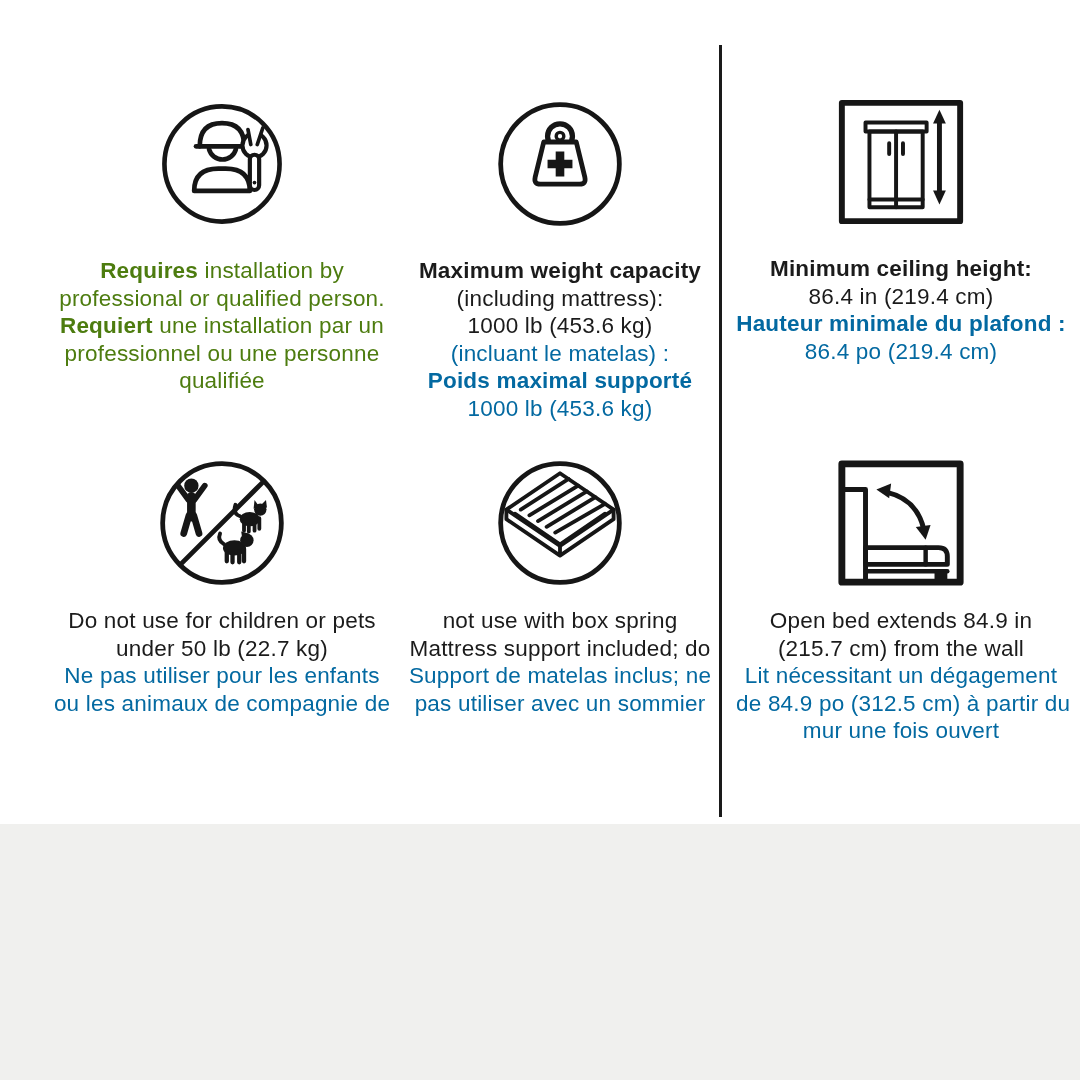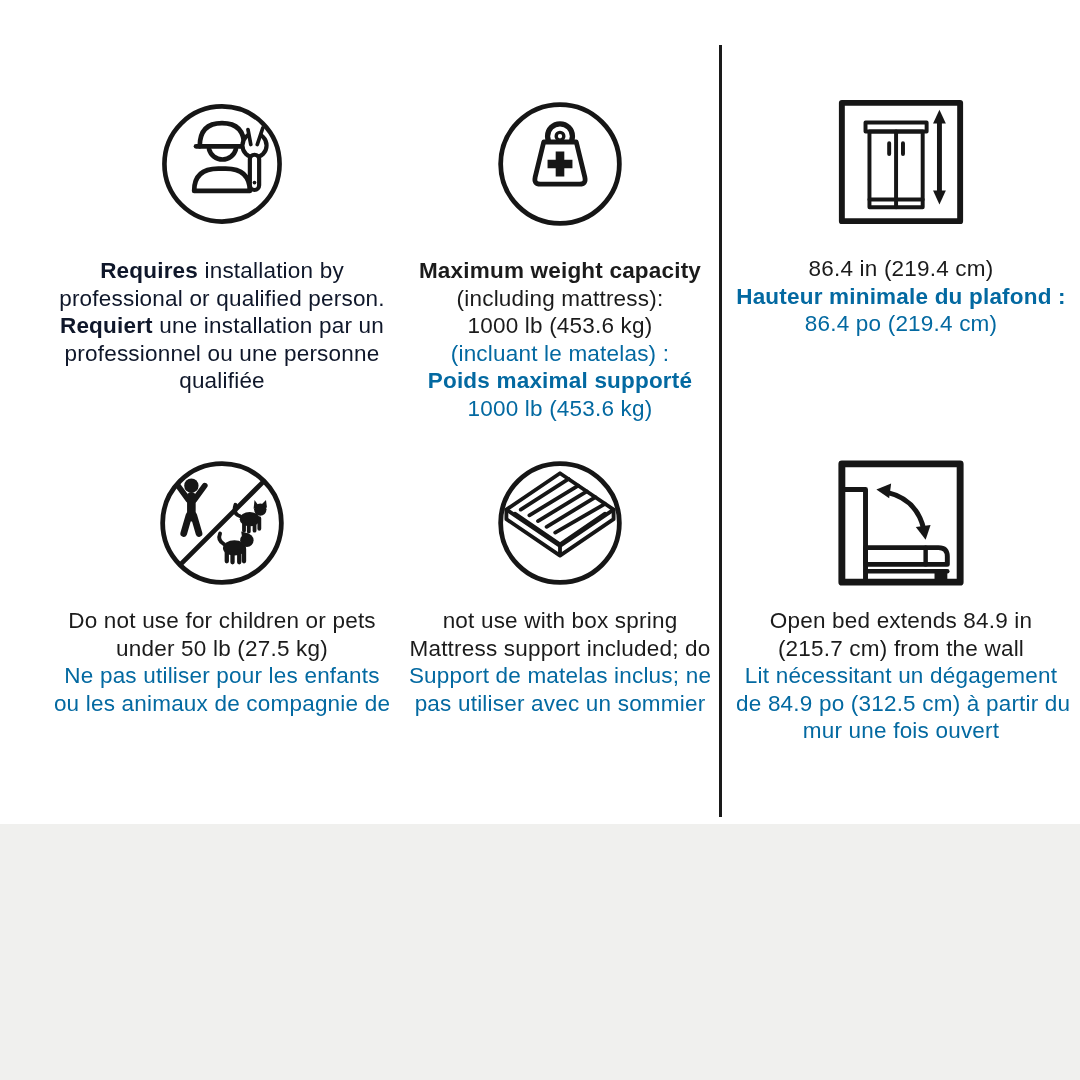--- a/index.html
+++ b/index.html
@@ -12,21 +12,21 @@
   #c-ceiling{left:736px;top:93px;width:330px;}
   #c-children{left:40px;top:452px;width:364px;}
   #c-support{left:396px;top:452px;width:328px;}
   #c-openbed{left:736px;top:452px;width:330px;}
   .iconwrap{height:138px;display:flex;align-items:center;justify-content:center;}
   .row2 .iconwrap{height:142px;}
   .txt{margin-top:24px;font-size:22.5px;line-height:27.5px;letter-spacing:.2px;}
   .row2 .txt{margin-top:13px;}
   .ln{white-space:nowrap;}
   .b{font-weight:700;}
-  .t-red{color:#0f172a;}
+  .t-red{color:#4d7c0f;}
   .t-black{color:#1b1b1b;}
   .t-gray{color:#0369a1;}
   svg.ic{stroke:#161616;fill:none;stroke-linecap:round;stroke-linejoin:round;}
   .bottom{position:absolute;left:0;top:824px;width:1080px;height:256px;background:#f0f0ee;}
 </style>
 </head>
 <body>
 
 <div class="canvas">
 
@@ -82,20 +82,21 @@
         <rect x="10" y="10" width="120" height="120" stroke-width="6"></rect>
         <rect x="34" y="30" width="62" height="9" stroke-width="4"></rect>
         <rect x="38" y="39" width="54" height="77" stroke-width="4"></rect>
         <path d="M65,39 V116 M58,51 v11 M72,51 v11 M38,108 h54" stroke-width="4"></path>
         <path d="M109,30 V100" stroke-width="5"></path>
         <polygon points="109,17 102.5,31 115.5,31" fill="#161616" stroke="none"></polygon>
         <polygon points="109,113 102.5,99 115.5,99" fill="#161616" stroke="none"></polygon>
       </svg>
     </div>
     <div class="txt">
+      <div class="ln t-black b">Minimum ceiling height:</div>
       <div class="ln t-black">86.4 in (219.4 cm)</div>
       <div class="ln t-gray b">Hauteur minimale du plafond :</div>
       <div class="ln t-gray">86.4 po (219.4 cm)</div>
     </div>
   </section>
 
   <section class="cell row2" id="c-children">
     <div class="iconwrap">
       <svg class="ic" width="134" height="134" viewBox="0 0 140 140">
         <circle cx="70" cy="70" r="62" stroke-width="5"></circle>
@@ -112,21 +113,21 @@
         <ellipse cx="83" cy="96" rx="12" ry="8" fill="#161616" stroke="none"></ellipse>
         <circle cx="96" cy="88" r="7" fill="#161616" stroke="none"></circle>
         <polygon points="90,79 98,81 92,90" fill="#161616" stroke="none"></polygon>
         <path d="M75,100 v10 M81,102 v9 M88,100 v11 M93,97 v13" stroke-width="4.5"></path>
         <path d="M72,92 q-7,-4 -4,-11" stroke-width="4"></path>
         <path d="M113,27 L27,113" stroke-width="5"></path>
       </svg>
     </div>
     <div class="txt">
       <div class="ln t-black">Do not use for children or pets</div>
-      <div class="ln t-black">under 50 lb (27.5 kg)</div>
+      <div class="ln t-black">under 50 lb (22.7 kg)</div>
       <div class="ln t-gray">Ne pas utiliser pour les enfants</div>
       <div class="ln t-gray">ou les animaux de compagnie de</div>
     </div>
   </section>
 
   <section class="cell row2" id="c-support">
     <div class="iconwrap">
       <svg class="ic" width="134" height="134" viewBox="0 0 140 140">
         <circle cx="70" cy="70" r="62" stroke-width="5"></circle>
         <path d="M70,18 L14,56 L70,94 L126,56 Z" stroke-width="4"></path>

